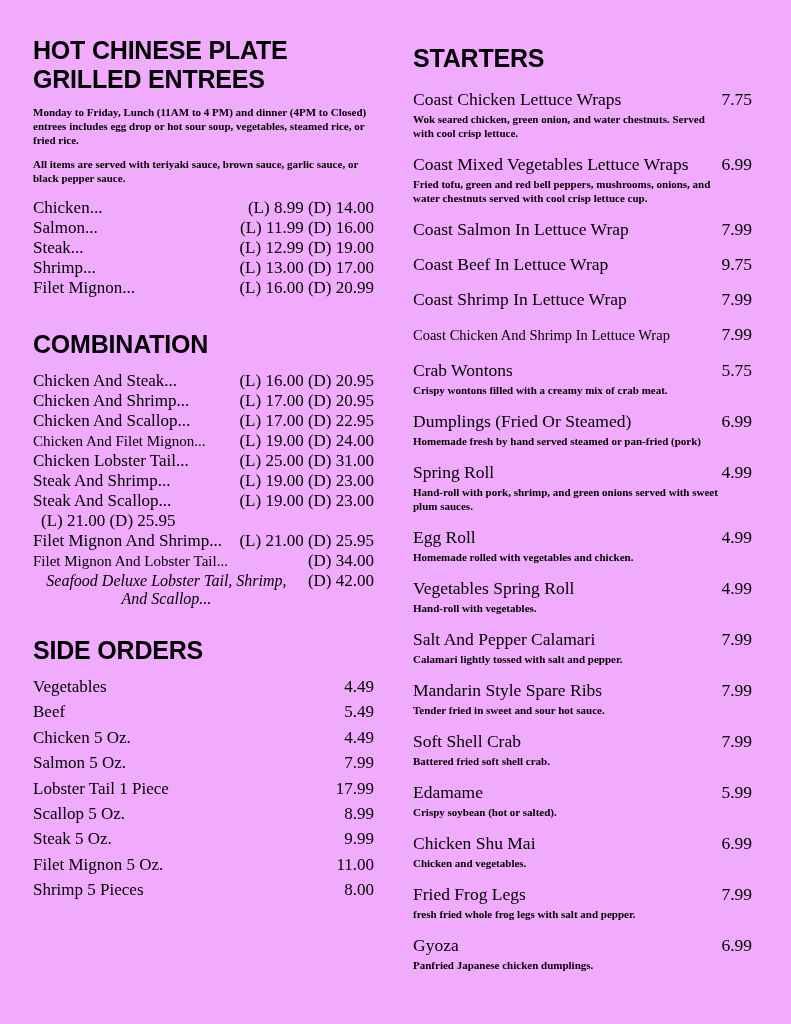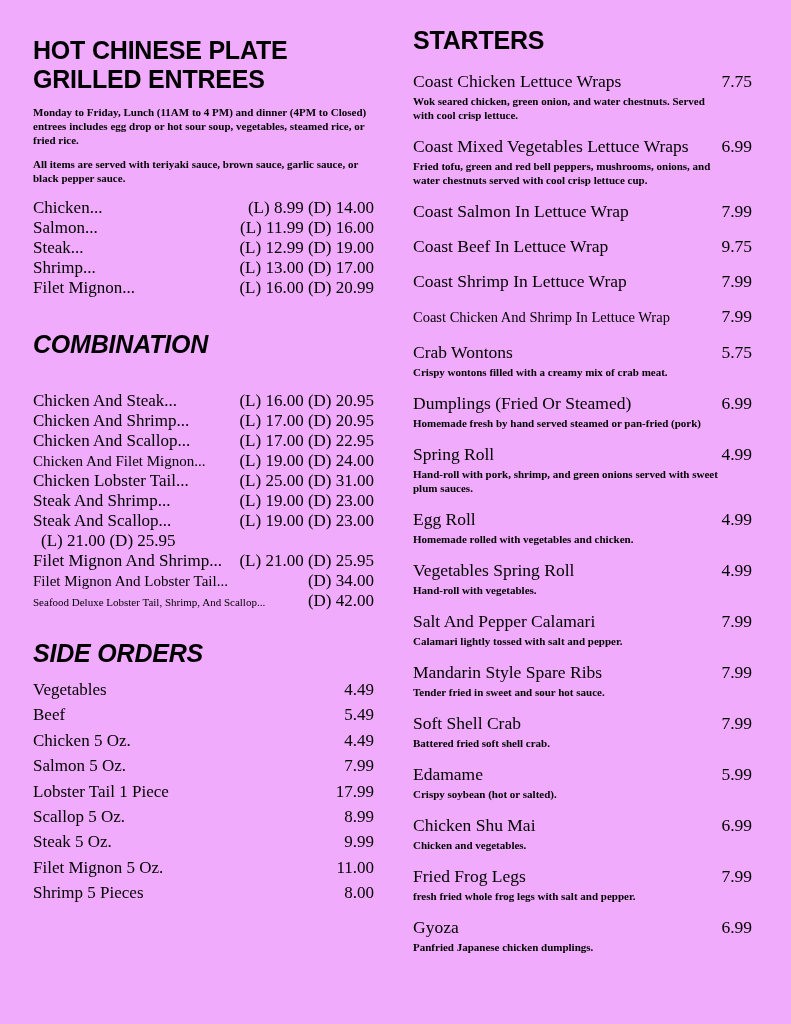--- a/index.html
+++ b/index.html
@@ -9,53 +9,53 @@
   .page {
     position: relative;
     width: 791px;
     height: 1024px;
     background: #f0abfc;
     color: #000000;
     overflow: hidden;
   }
 
   .col-left  { position: absolute; left: 33px;  top: 36px; width: 341px; }
-  .col-right { position: absolute; left: 413px; top: 26px; width: 339px; }
+  .col-right { position: absolute; left: 413px; top: 44px; width: 339px; }
 
   .section-title {
     font-family: "Liberation Sans", "DejaVu Sans", sans-serif;
     font-weight: 700;
     font-size: 25px;
     line-height: 29px;
     letter-spacing: -0.2px;
     margin: 0;
   }
   .grilled-title { margin-bottom: 12px; }
-  .combo-title   { margin-bottom: 32px; font-style: italic; }
-  .side-title    { margin-bottom: 9px; font-style: italic; }
+  .combo-title   { margin-bottom: 12px; }
+  .side-title    { margin-bottom: 9px; }
   .starters-title{ margin-bottom: 15px; }
 
   .note {
     font: 700 11px/13.8px "Liberation Serif", "DejaVu Serif", serif;
     margin: 0 0 11px 0;
   }
   .note.note2 { margin-bottom: 12px; }
 
   .price-list { margin: 0; text-align: center; }
   .price-list .row {
     display: flex;
     justify-content: space-between;
     align-items: baseline;
     line-height: 24.6px;
     font: 400 17px "Liberation Serif", "DejaVu Serif", serif;
   }
   .side-list .row { line-height: 25.4px; }
   .iprice { white-space: nowrap; margin-left: 8px; }
   .row.size-sm .iname { font-size: 15px; }
-  .row.size-xs .iname { font-size: 11px; }
+  .row.size-xs .iname { font-size: 16px; font-style: italic; }
 
   .entree-list { margin-bottom: 32px; }
   .combo-list  { margin-bottom: 28px; }
 
   .sitem { margin-bottom: 13px; }
   .srow {
     display: flex;
     justify-content: space-between;
     align-items: baseline;
   }

